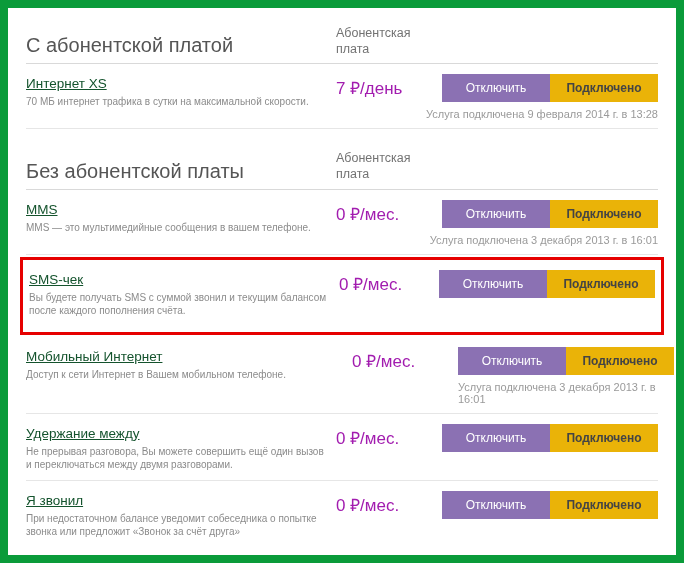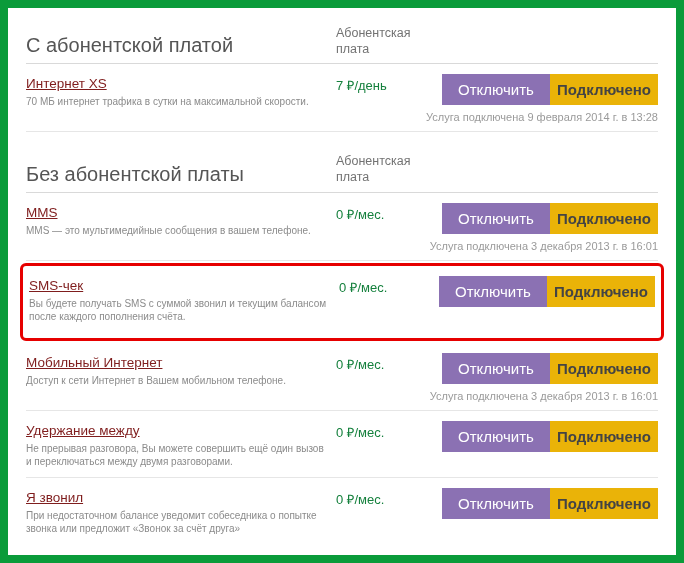--- a/index.html
+++ b/index.html
@@ -31,54 +31,54 @@
 }
 .row {
   display: flex;
   align-items: flex-start;
   border-bottom: 1px solid #e6e6e6;
   padding: 10px 0 8px 0;
   position: relative;
 }
 .row.highlighted {
   border: 3px solid #e60000;
-  border-radius: 6px;
+  border-radius: 0;
   margin: 2px -6px 0 -6px;
   padding: 10px 6px 14px 6px;
 }
-.row.highlighted + .row { margin-top: 2px; }
+.row.highlighted + .row { margin-top: 2px; gap: 16px; }
 .row.last { border-bottom: none; }
 .info-col { flex: 0 0 310px; padding-right: 8px; }
 .service-link {
-  color: #7f1d1d;
+  color: #14532d;
   font-size: 13.5px;
   text-decoration: underline;
   display: inline-block;
   margin-bottom: 4px;
 }
 .service-desc {
   font-size: 10px;
   color: #8b8b8b;
   line-height: 1.35;
 }
 .price-col {
   flex: 0 0 90px;
-  font-size: 13px;
-  color: #15803d;
+  font-size: 17px;
+  color: #a21caf;
   padding-top: 2px;
 }
 .actions-col {
   flex: 1;
   display: flex;
   flex-direction: column;
   align-items: flex-end;
 }
 .btn-row { display: flex; gap: 0; }
 .btn {
-  font-size: 15px;
+  font-size: 12px;
   padding: 7px 0;
   width: 108px;
   text-align: center;
   border: none;
   cursor: pointer;
 }
 .btn-off {
   background: #8b71b3;
   color: #fff;
 }

